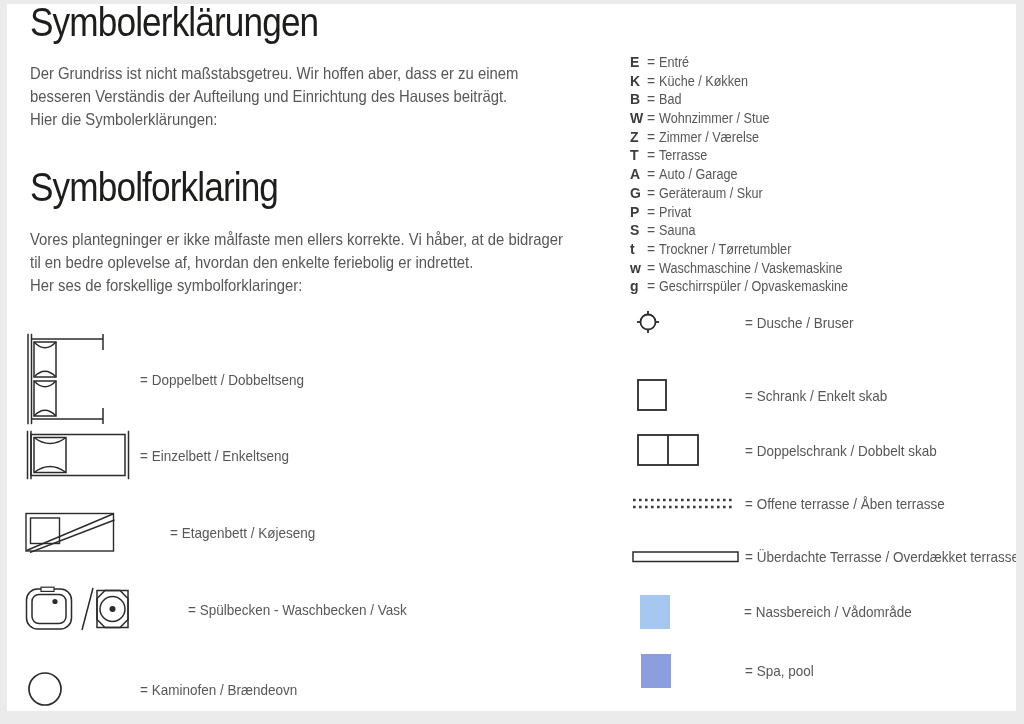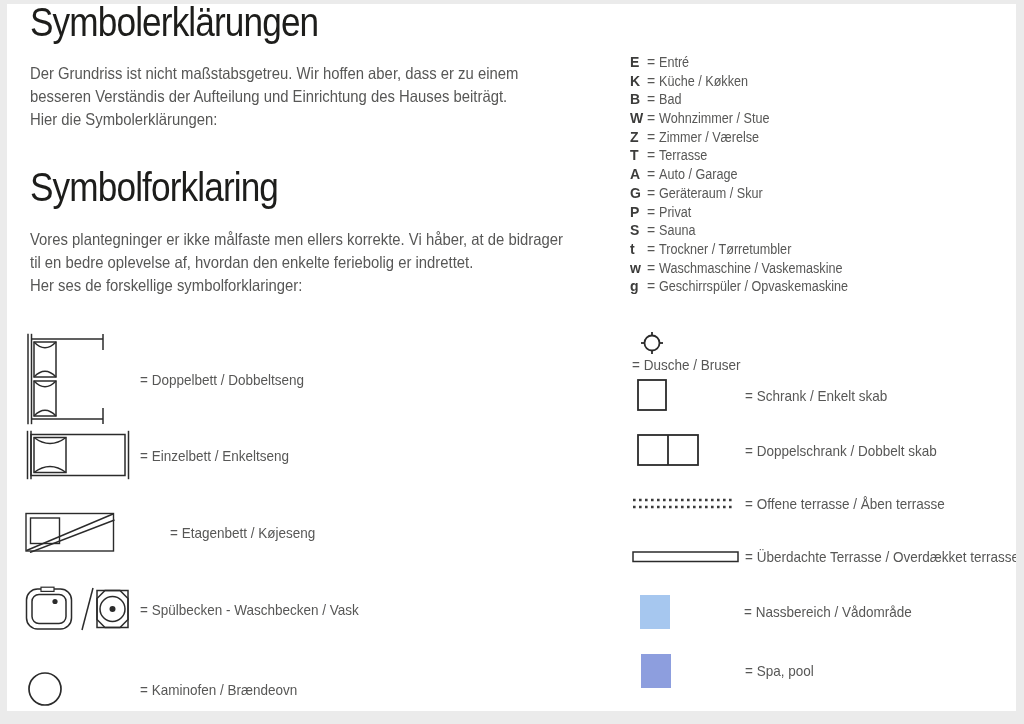--- a/index.html
+++ b/index.html
@@ -111,21 +111,21 @@
         <rect x="1" y="2.5" width="87.5" height="37.5"></rect>
         <rect x="5.5" y="7" width="29" height="25.5"></rect>
         <line x1="1.5" y1="39.5" x2="88" y2="3"></line>
         <line x1="5" y1="41.5" x2="89.5" y2="9"></line>
       </g>
     </svg>
   </div>
   <span class="sym-label">= Etagenbett / Køjeseng</span>
 </div>
 
-<div class="sym-row left-row" style="left:25px;top:585px;height:48px;">
+<div class="sym-row left-row" style="left:25px;top:585px;height:48px;gap:48px;">
   <div class="icon-cell">
     <svg viewBox="0 0 104 50" width="104" height="50">
       <g fill="none" stroke="#2b2b2b" stroke-width="1.5">
         <rect x="1.5" y="5" width="45" height="40" rx="11"></rect>
         <rect x="7" y="10.5" width="34" height="29" rx="7"></rect>
         <rect x="16" y="3.2" width="13" height="4.2" fill="#ffffff" stroke-width="1.2"></rect>
         <circle cx="30" cy="17.5" r="2.6" fill="#2b2b2b" stroke="none"></circle>
         <line x1="57" y1="46" x2="68" y2="4"></line>
         <rect x="72" y="6.5" width="31" height="37"></rect>
         <polygon points="80,6.5 95,6.5 103,14.5 103,35.5 95,43.5 80,43.5 72,35.5 72,14.5"></polygon>
@@ -207,21 +207,21 @@
       <span class="abbrev-eq">=</span>
       <span class="abbrev-label">Waschmaschine / Vaskemaskine</span>
     </div>
   <div class="abbrev-row">
       <span class="abbrev-key">g</span>
       <span class="abbrev-eq">=</span>
       <span class="abbrev-label">Geschirrspüler / Opvaskemaskine</span>
     </div>
 </div>
 
-<div class="sym-row right-row" style="left:632px;top:330px;height:28px;flex-direction:column;">
+<div class="sym-row right-row" style="left:632px;top:308px;height:28px;">
   <div class="icon-cell">
     <svg viewBox="0 0 26 26" width="26" height="26" style="margin-left:3px;">
       <g fill="none" stroke="#2b2b2b" stroke-width="1.8">
         <circle cx="13" cy="13" r="7.5"></circle>
         <line x1="13" y1="2" x2="13" y2="5.2"></line>
         <line x1="13" y1="20.8" x2="13" y2="24"></line>
         <line x1="2" y1="13" x2="5.2" y2="13"></line>
         <line x1="20.8" y1="13" x2="24" y2="13"></line>
       </g>
     </svg>

